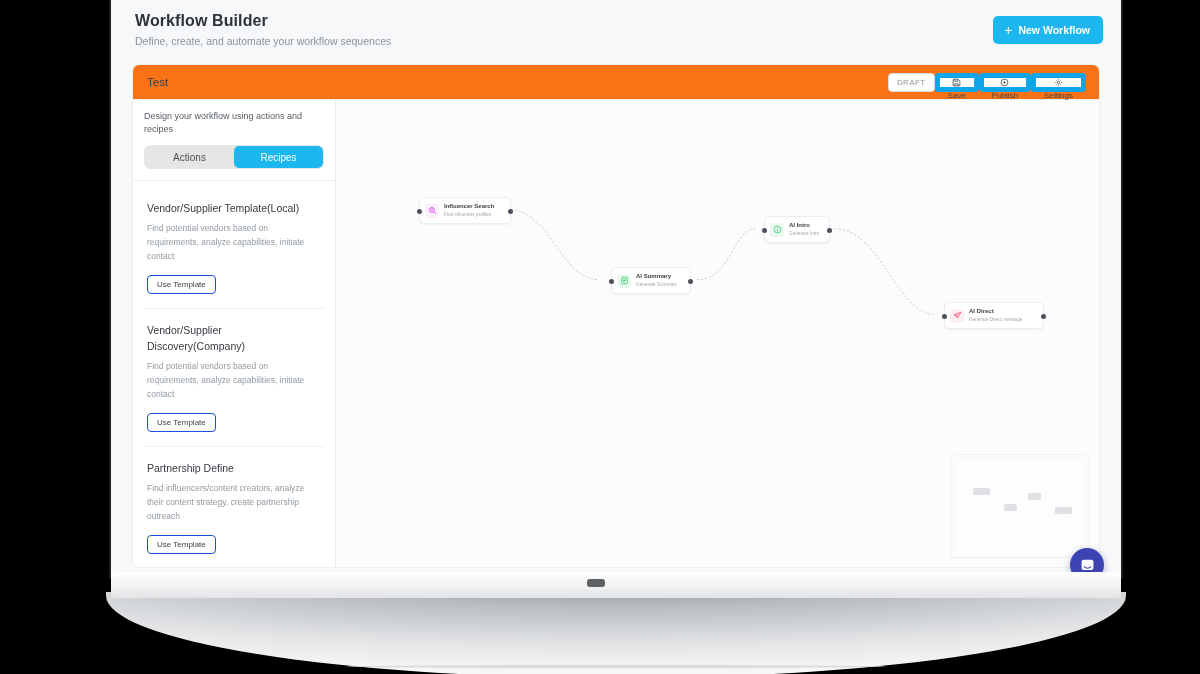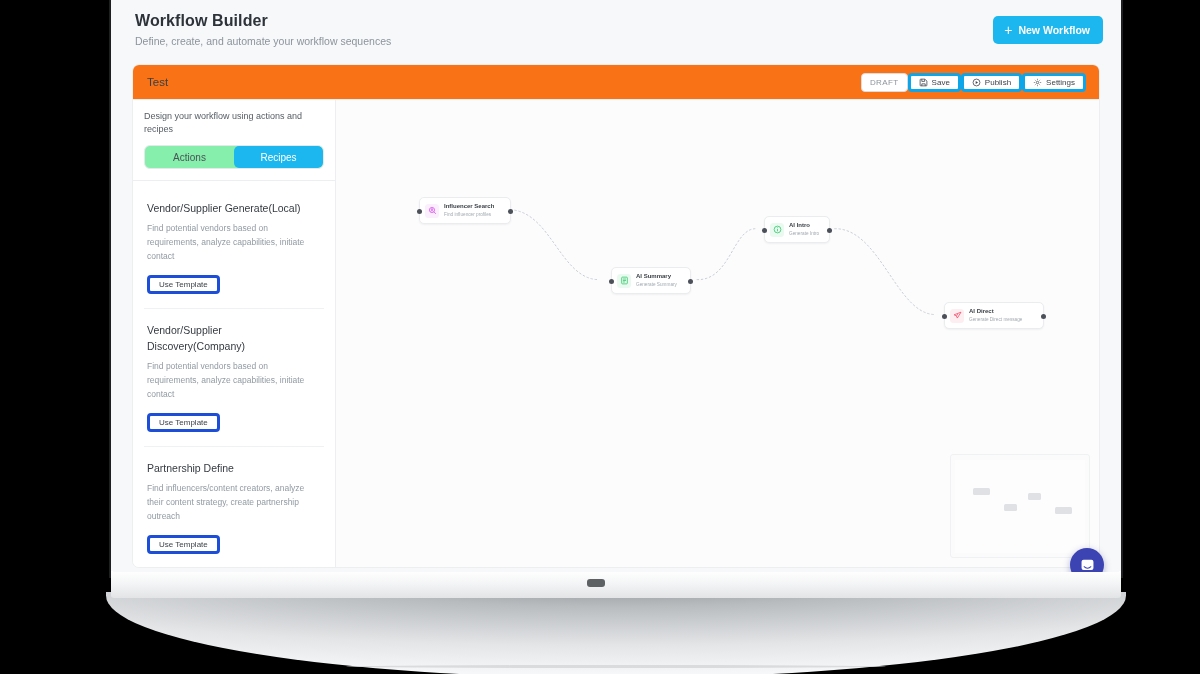--- a/index.html
+++ b/index.html
@@ -172,23 +172,24 @@
     cursor: pointer;
     white-space: nowrap;
   }
   #draft-badge {
     border: 1px solid #d9dde1;
     color: #8d949b;
     letter-spacing: 0.4px;
     cursor: default;
   }
   .pill.action {
-    border: 3px solid #0ea5e9;
+    border: 5px solid #0ea5e9;
     color: #3d444b;
     font-weight: 500;
+    flex-direction: column;
   }
   .pill.action svg { display: block; }
 
   
   #builder-body {
     flex: 1;
     display: flex;
     min-height: 0;
   }
 
@@ -210,21 +211,21 @@
     color: #555c63;
     line-height: 1.45;
     margin-bottom: 9px;
   }
   #sidebar-tabs {
     display: flex;
     height: 24px;
     border: 1px solid #e6e9ec;
     border-radius: 6px;
     overflow: hidden;
-    background: #86efac;
+    background: #e5e5e5;
   }
   .sb-tab {
     flex: 1;
     display: flex;
     align-items: center;
     justify-content: center;
     font-size: 10px;
     font-weight: 500;
     color: #4b5258;
     cursor: pointer;
@@ -257,21 +258,21 @@
   }
   .recipe-desc {
     font-size: 8.5px;
     color: #919aa2;
     line-height: 1.63;
     margin-bottom: 9px;
   }
   .use-template-button {
     height: 19px;
     padding: 0 9px;
-    border: 3px solid #1d4ed8;
+    border: 1px solid #1d4ed8;
     border-radius: 4px;
     background: #ffffff;
     font-size: 8px;
     color: #3d444b;
     font-family: "Liberation Sans", sans-serif;
     cursor: pointer;
   }
 
   
   #canvas {
@@ -459,21 +460,21 @@
             <div id="sidebar-hint">Design your workflow using actions and recipes</div>
             <div id="sidebar-tabs">
               <button class="sb-tab">Actions</button>
               <button class="sb-tab active">Recipes</button>
             </div>
           </div>
 
           <div id="recipe-list">
 
             <div class="recipe-card">
-              <div class="recipe-title">Vendor/Supplier Generate(Local)</div>
+              <div class="recipe-title">Vendor/Supplier Template(Local)</div>
               <div class="recipe-desc">Find potential vendors based on requirements, analyze capabilities, initiate contact</div>
               <button class="use-template-button">Use Template</button>
             </div>
 
             <div class="recipe-card">
               <div class="recipe-title">Vendor/Supplier Discovery(Company)</div>
               <div class="recipe-desc">Find potential vendors based on requirements, analyze capabilities, initiate contact</div>
               <button class="use-template-button">Use Template</button>
             </div>
 

